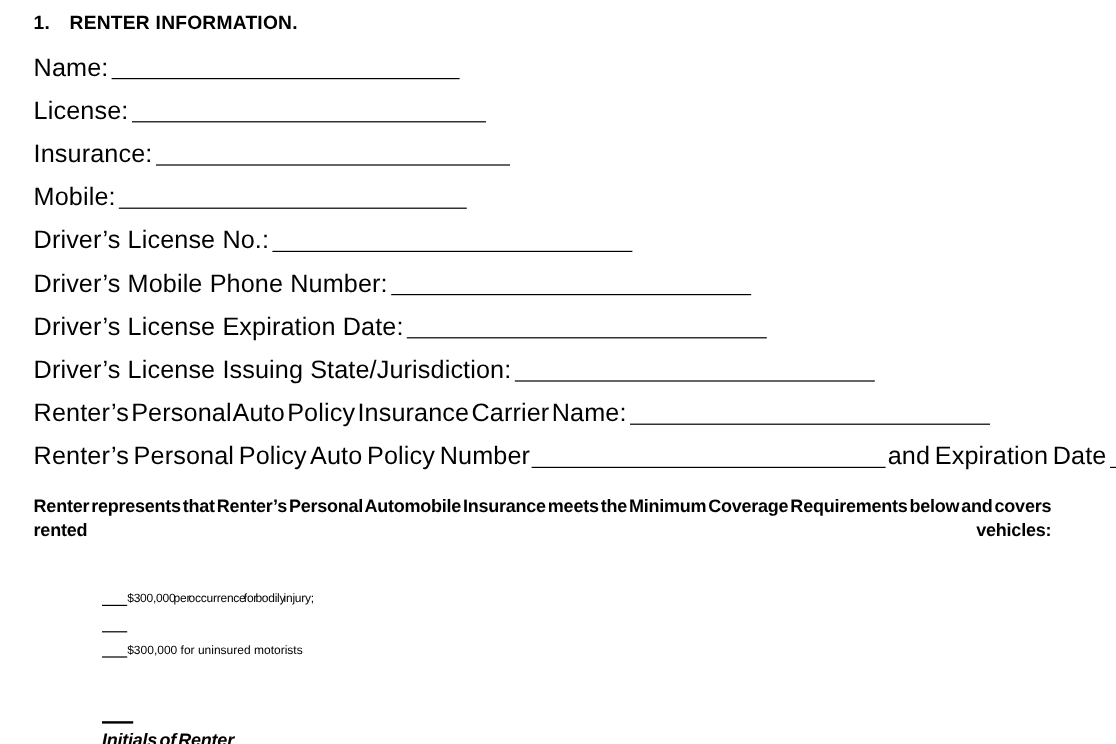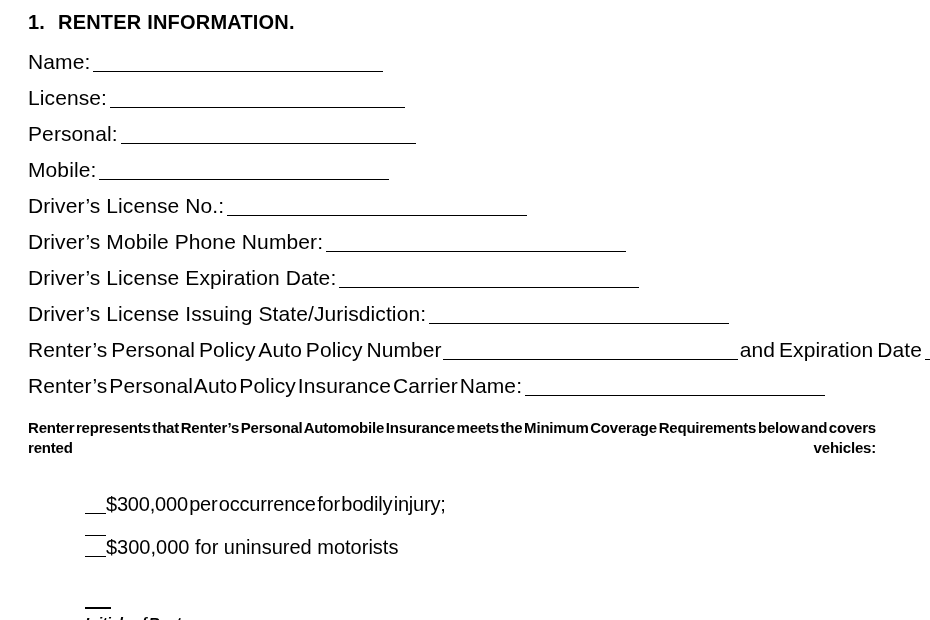--- a/index.html
+++ b/index.html
@@ -7,21 +7,21 @@
     width: 930px;
     height: 620px;
     overflow: hidden;
     background: #ffffff;
     color: #000000;
     font-family: "Liberation Sans", sans-serif;
   }
   .page { padding: 11px 30px 0 28px; }
 
   .heading {
-    font-size: 20px;
+    font-size: 16px;
     font-weight: bold;
     letter-spacing: 0.2px;
     margin-bottom: 17px;
   }
   .heading .num { display: inline-block; width: 30px; }
 
   .field-row {
     font-size: 21px;
     line-height: 21px;
     margin-bottom: 15px;
@@ -49,21 +49,21 @@
     font-weight: bold;
     line-height: 20px;
     max-width: 848px;
     text-align: justify;
     word-spacing: -3.5px;
     letter-spacing: -0.2px;
     margin: 22px 17px 16px 0;
   }
   .coverage-intro:after { content: ""; display: inline-block; width: 100%; }
 
-  .coverage-list { margin-left: 57px; font-size: 20px; }
+  .coverage-list { margin-left: 57px; font-size: 10px; }
   .coverage-item { line-height: 21.5px; white-space: nowrap; }
   .coverage-item .pre-blank {
     display: inline-block;
     width: 21px;
     border-bottom: 1.6px solid #000;
     height: 13px;
     vertical-align: -3px;
     margin-left: 0;
   }
 
@@ -96,21 +96,21 @@
 
   <div class="field-row">
     <span class="label">Name:</span><span class="blank w290"></span>
   </div>
 
   <div class="field-row">
     <span class="label">License:</span><span class="blank w295"></span>
   </div>
 
   <div class="field-row">
-    <span class="label">Personal:</span><span class="blank w295"></span>
+    <span class="label">Insurance:</span><span class="blank w295"></span>
   </div>
 
   <div class="field-row">
     <span class="label">Mobile:</span><span class="blank w290"></span>
   </div>
 
   <div class="field-row">
     <span class="label">Driver’s License No.:</span><span class="blank w300"></span>
   </div>
 
@@ -120,25 +120,25 @@
 
   <div class="field-row">
     <span class="label">Driver’s License Expiration Date:</span><span class="blank w300"></span>
   </div>
 
   <div class="field-row">
     <span class="label">Driver’s License Issuing State/Jurisdiction:</span><span class="blank w300"></span>
   </div>
 
   <div class="field-row">
-    <span class="label tight2">Renter’s Personal Policy Auto Policy Number</span><span class="blank w295" style="margin-left:1px;"></span><span class="label tight2" style="margin-left:2px;">and Expiration Date</span><span class="blank w110"></span>
+    <span class="label tight">Renter’s Personal Auto Policy Insurance Carrier Name:</span><span class="blank w300"></span>
   </div>
 
   <div class="field-row">
-    <span class="label tight">Renter’s Personal Auto Policy Insurance Carrier Name:</span><span class="blank w300"></span>
+    <span class="label tight2">Renter’s Personal Policy Auto Policy Number</span><span class="blank w295" style="margin-left:1px;"></span><span class="label tight2" style="margin-left:2px;">and Expiration Date</span><span class="blank w110"></span>
   </div>
 
   <p class="coverage-intro">Renter represents that Renter’s Personal Automobile Insurance meets the Minimum Coverage Requirements below and covers rented vehicles:</p>
 
   <div class="coverage-list">
     <div class="coverage-item tight">
       <span class="pre-blank"></span><span>$300,000 per occurrence for bodily injury;</span>
     </div>
     <div class="coverage-item tight">
       <span class="pre-blank"></span>

